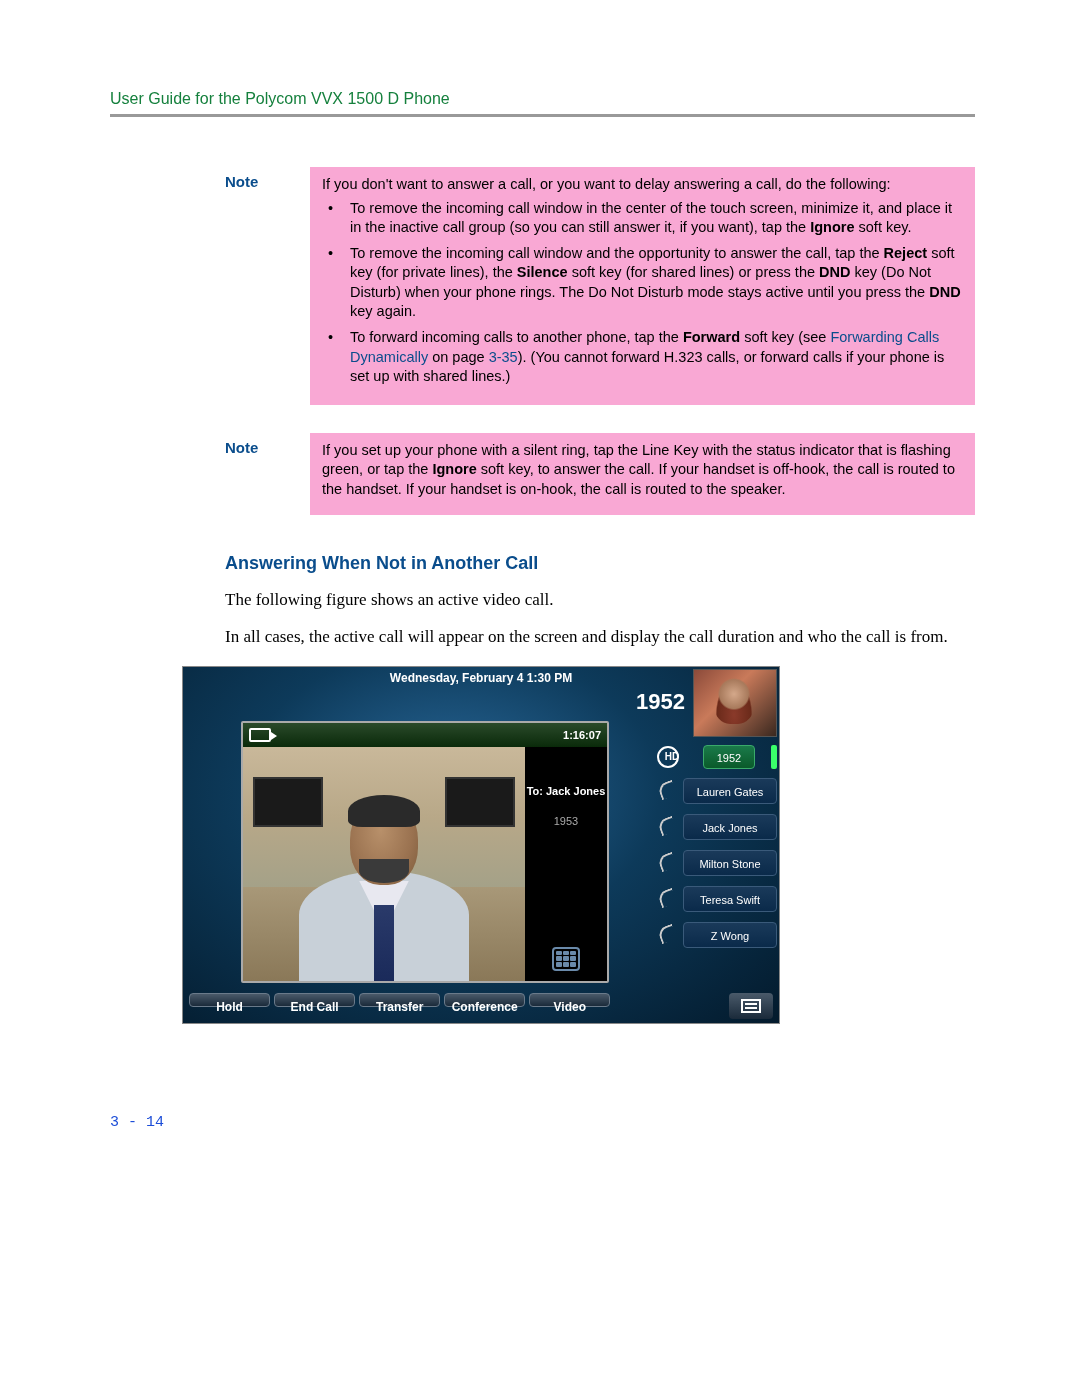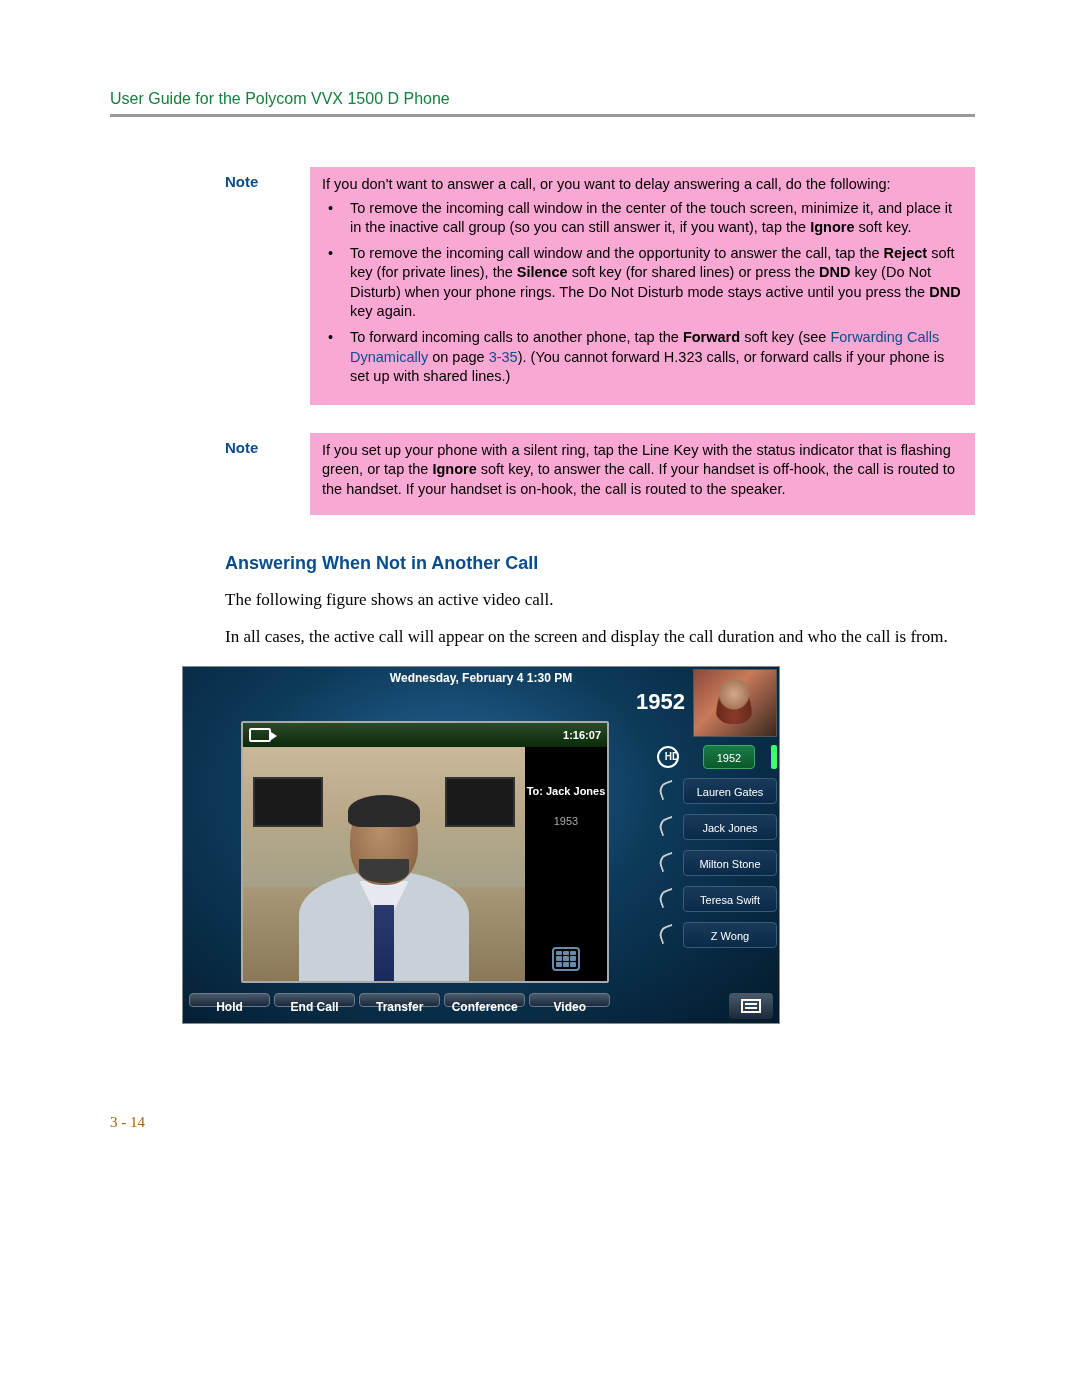--- a/index.html
+++ b/index.html
@@ -348,23 +348,23 @@
     position: relative;
   }
   .menu-icon .box::after {
     content: "";
     position: absolute; left: 2px; top: 2px;
     width: 12px; height: 2px;
     background: #fff;
     box-shadow: 0 4px 0 #fff;
   }
   .page-num {
-    font-family: Liberation Serif, serif;
+    font-family: Liberation Mono, monospace;
     font-size: 15px;
-    color: #a16207;
+    color: #1d4ed8;
     margin-top: 90px;
   }
 </style>
 </head>
 <body>
 
 <div class="page">
   <div class="header-bar">User Guide for the Polycom VVX 1500 D Phone</div>
 
   <div class="note-block">

